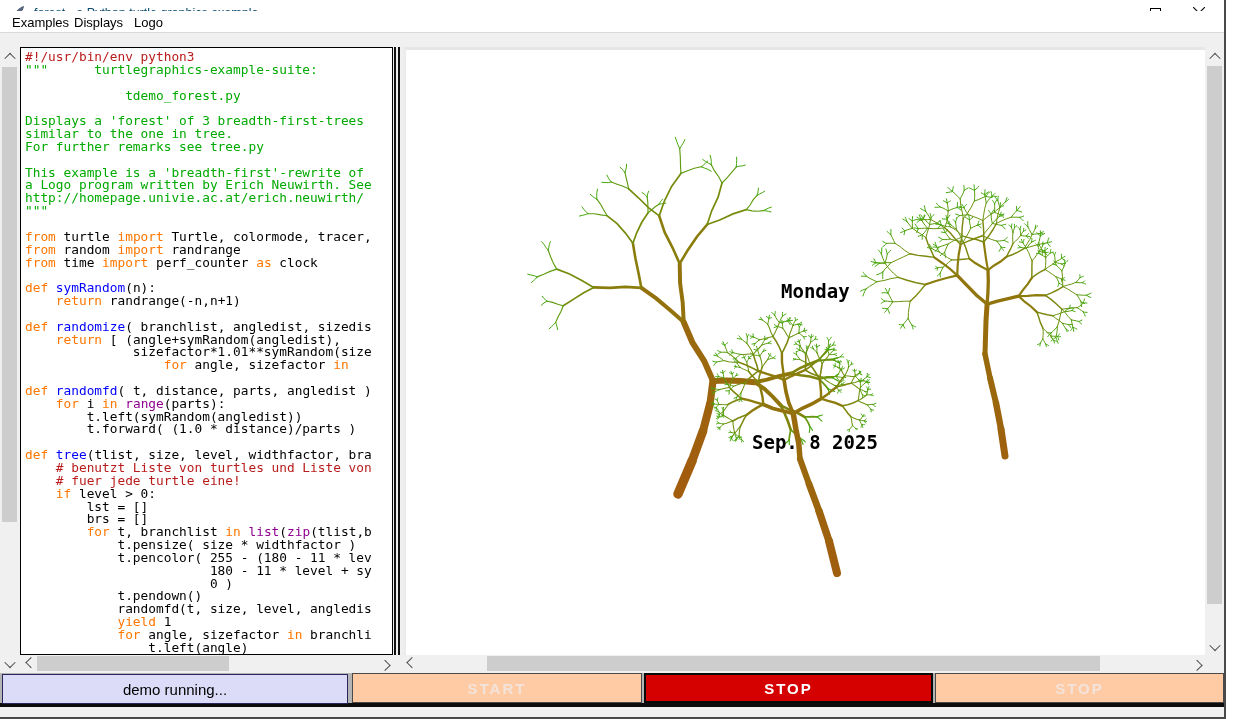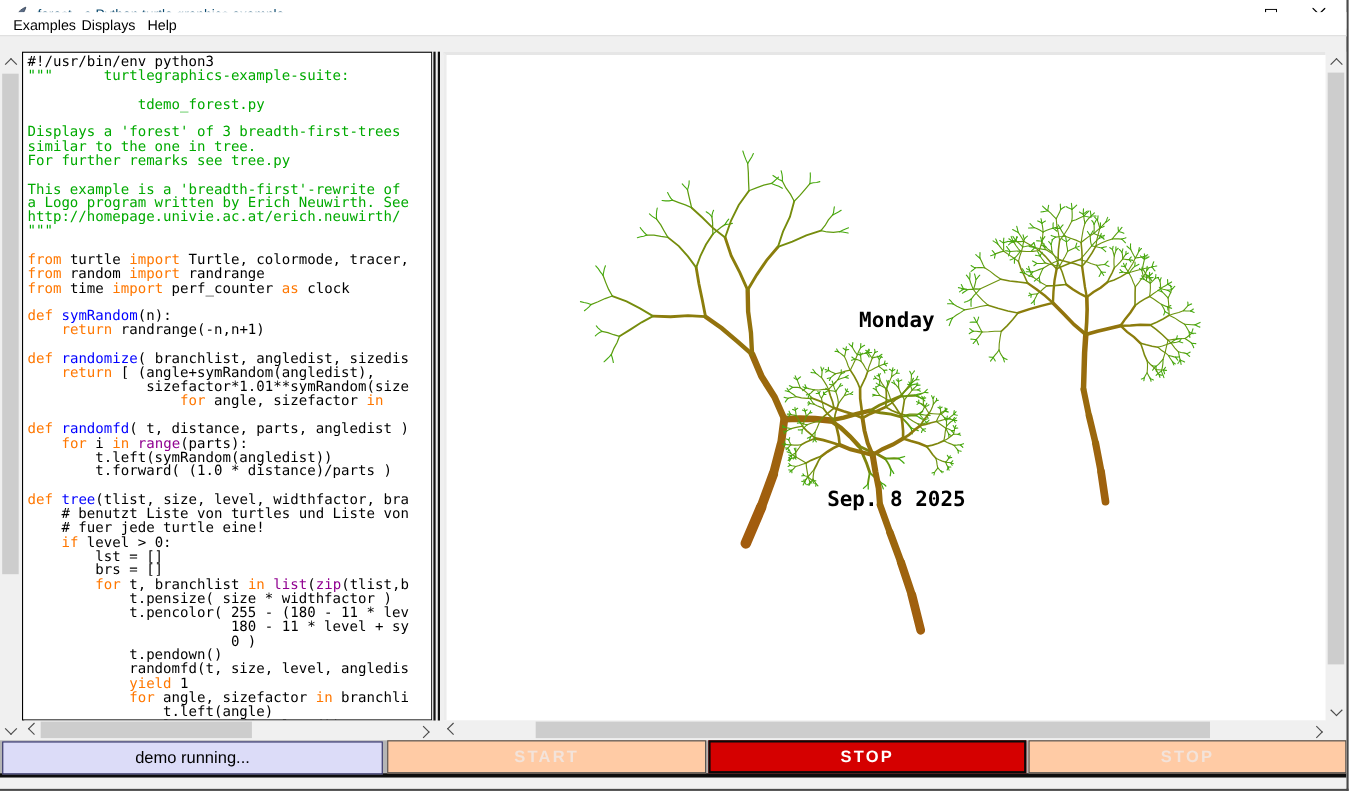--- a/index.html
+++ b/index.html
@@ -18,21 +18,21 @@
   .menu-item{position:absolute;top:3px;font-size:13px;color:#000;padding:1px 4px;}
   
   .main{position:absolute;left:0;top:47px;width:100%;height:626px;background:#f0f0f0;}
   
   .editor-frame{position:absolute;left:20px;top:0;width:373px;height:608px;background:#fff;
     border:1px solid #000;box-sizing:border-box;overflow:hidden;}
   .code{position:absolute;left:4px;top:3px;white-space:pre;
     font-family:"DejaVu Sans Mono",monospace;font-size:12.8px;line-height:12.85px;}
   .cl{height:12.85px;}
   .tok-t{color:#000000;} .tok-k{color:#ff7700;} .tok-s{color:#00aa00;}
-  .tok-c{color:#000000;} .tok-d{color:#0000ff;} .tok-b{color:#900090;}
+  .tok-c{color:#b91c1c;} .tok-d{color:#0000ff;} .tok-b{color:#900090;}
   
   .sb{position:absolute;background:#f0f0f0;}
   .sb-thumb{position:absolute;background:#cdcdcd;}
   .sb-btn{position:absolute;width:17px;height:17px;display:flex;align-items:center;justify-content:center;}
   .chev{width:7px;height:7px;border-right:1.6px solid #4a4a4a;border-bottom:1.6px solid #4a4a4a;display:block;}
   .chev.up{transform:rotate(225deg) translate(-1px,-1px);}
   .chev.down{transform:rotate(45deg) translate(-1px,-1px);}
   .chev.left{transform:rotate(135deg) translate(-1px,1px);}
   .chev.right{transform:rotate(-45deg) translate(-1px,1px);}
   
@@ -84,21 +84,21 @@
     <div class="winbtn btn-close">
       <svg width="12" height="12" viewBox="0 0 12 12">
           <path d="M0 0 L12 12 M12 0 L0 12" stroke="#000" stroke-width="1.1"></path>
         </svg>
     </div>
   </div>
 
   <div class="menubar">
     <span class="menu-item" style="left:8px">Examples</span>
     <span class="menu-item" style="left:70px">Displays</span>
-    <span class="menu-item" style="left:130px">Help</span>
+    <span class="menu-item" style="left:130px">Logo</span>
   </div>
 
   <div class="main">
 
     <div class="sb" style="left:1px;top:1px;width:17px;height:624px;">
       <div class="sb-btn" style="top:0;">
           <i class="chev up"></i>
         </div>
       <div class="sb-thumb" style="left:1px;top:19px;width:15px;height:455px;"></div>
       <div class="sb-btn" style="bottom:0;">
@@ -1100,21 +1100,21 @@
           <path d="M1052.8 340.6 L1053.0 341.5 L1053.2 342.3 L1053.5 343.1" stroke="rgb(70,168,14)" stroke-width="1.00" fill="none" stroke-linecap="round"></path>
           <path d="M1041.9 328.1 L1042.2 331.7 L1042.1 335.4 L1041.8 339.1" stroke="rgb(108,147,14)" stroke-width="1.00" fill="none" stroke-linecap="round"></path>
           <path d="M1041.8 339.1 L1042.8 340.7 L1043.7 342.4 L1044.7 344.0" stroke="rgb(89,158,14)" stroke-width="1.00" fill="none" stroke-linecap="round"></path>
           <path d="M1044.7 344.0 L1045.6 344.5 L1046.6 344.9 L1047.5 345.5" stroke="rgb(70,168,14)" stroke-width="1.00" fill="none" stroke-linecap="round"></path>
           <path d="M1044.7 344.0 L1044.9 344.9 L1045.2 345.7 L1045.4 346.6" stroke="rgb(70,168,14)" stroke-width="1.00" fill="none" stroke-linecap="round"></path>
           <path d="M1041.8 339.1 L1040.8 340.4 L1040.0 341.9 L1039.3 343.4" stroke="rgb(89,158,14)" stroke-width="1.00" fill="none" stroke-linecap="round"></path>
           <path d="M1039.3 343.4 L1039.1 344.3 L1039.0 345.2 L1038.9 346.1" stroke="rgb(70,168,14)" stroke-width="1.00" fill="none" stroke-linecap="round"></path>
           <path d="M1039.3 343.4 L1038.4 343.9 L1037.5 344.3 L1036.6 344.6" stroke="rgb(70,168,14)" stroke-width="1.00" fill="none" stroke-linecap="round"></path>
         </svg>
       <div class="canvas-label" style="left: 375px; top: 230px;">Monday</div>
-      <div class="canvas-label" style="left: 346px; top: 381px; margin-top: 12px;">Sep. 8 2025</div>
+      <div class="canvas-label" style="left: 346px; top: 381px;">Sep. 8 2025</div>
     </div>
 
     <div class="sb" style="left:1206px;top:1px;width:17px;height:607px;">
       <div class="sb-btn" style="top:0;">
           <i class="chev up"></i>
         </div>
       <div class="sb-thumb" style="left:1px;top:18px;width:15px;height:538px;"></div>
       <div class="sb-btn" style="bottom:0;">
           <i class="chev down"></i>
         </div>

